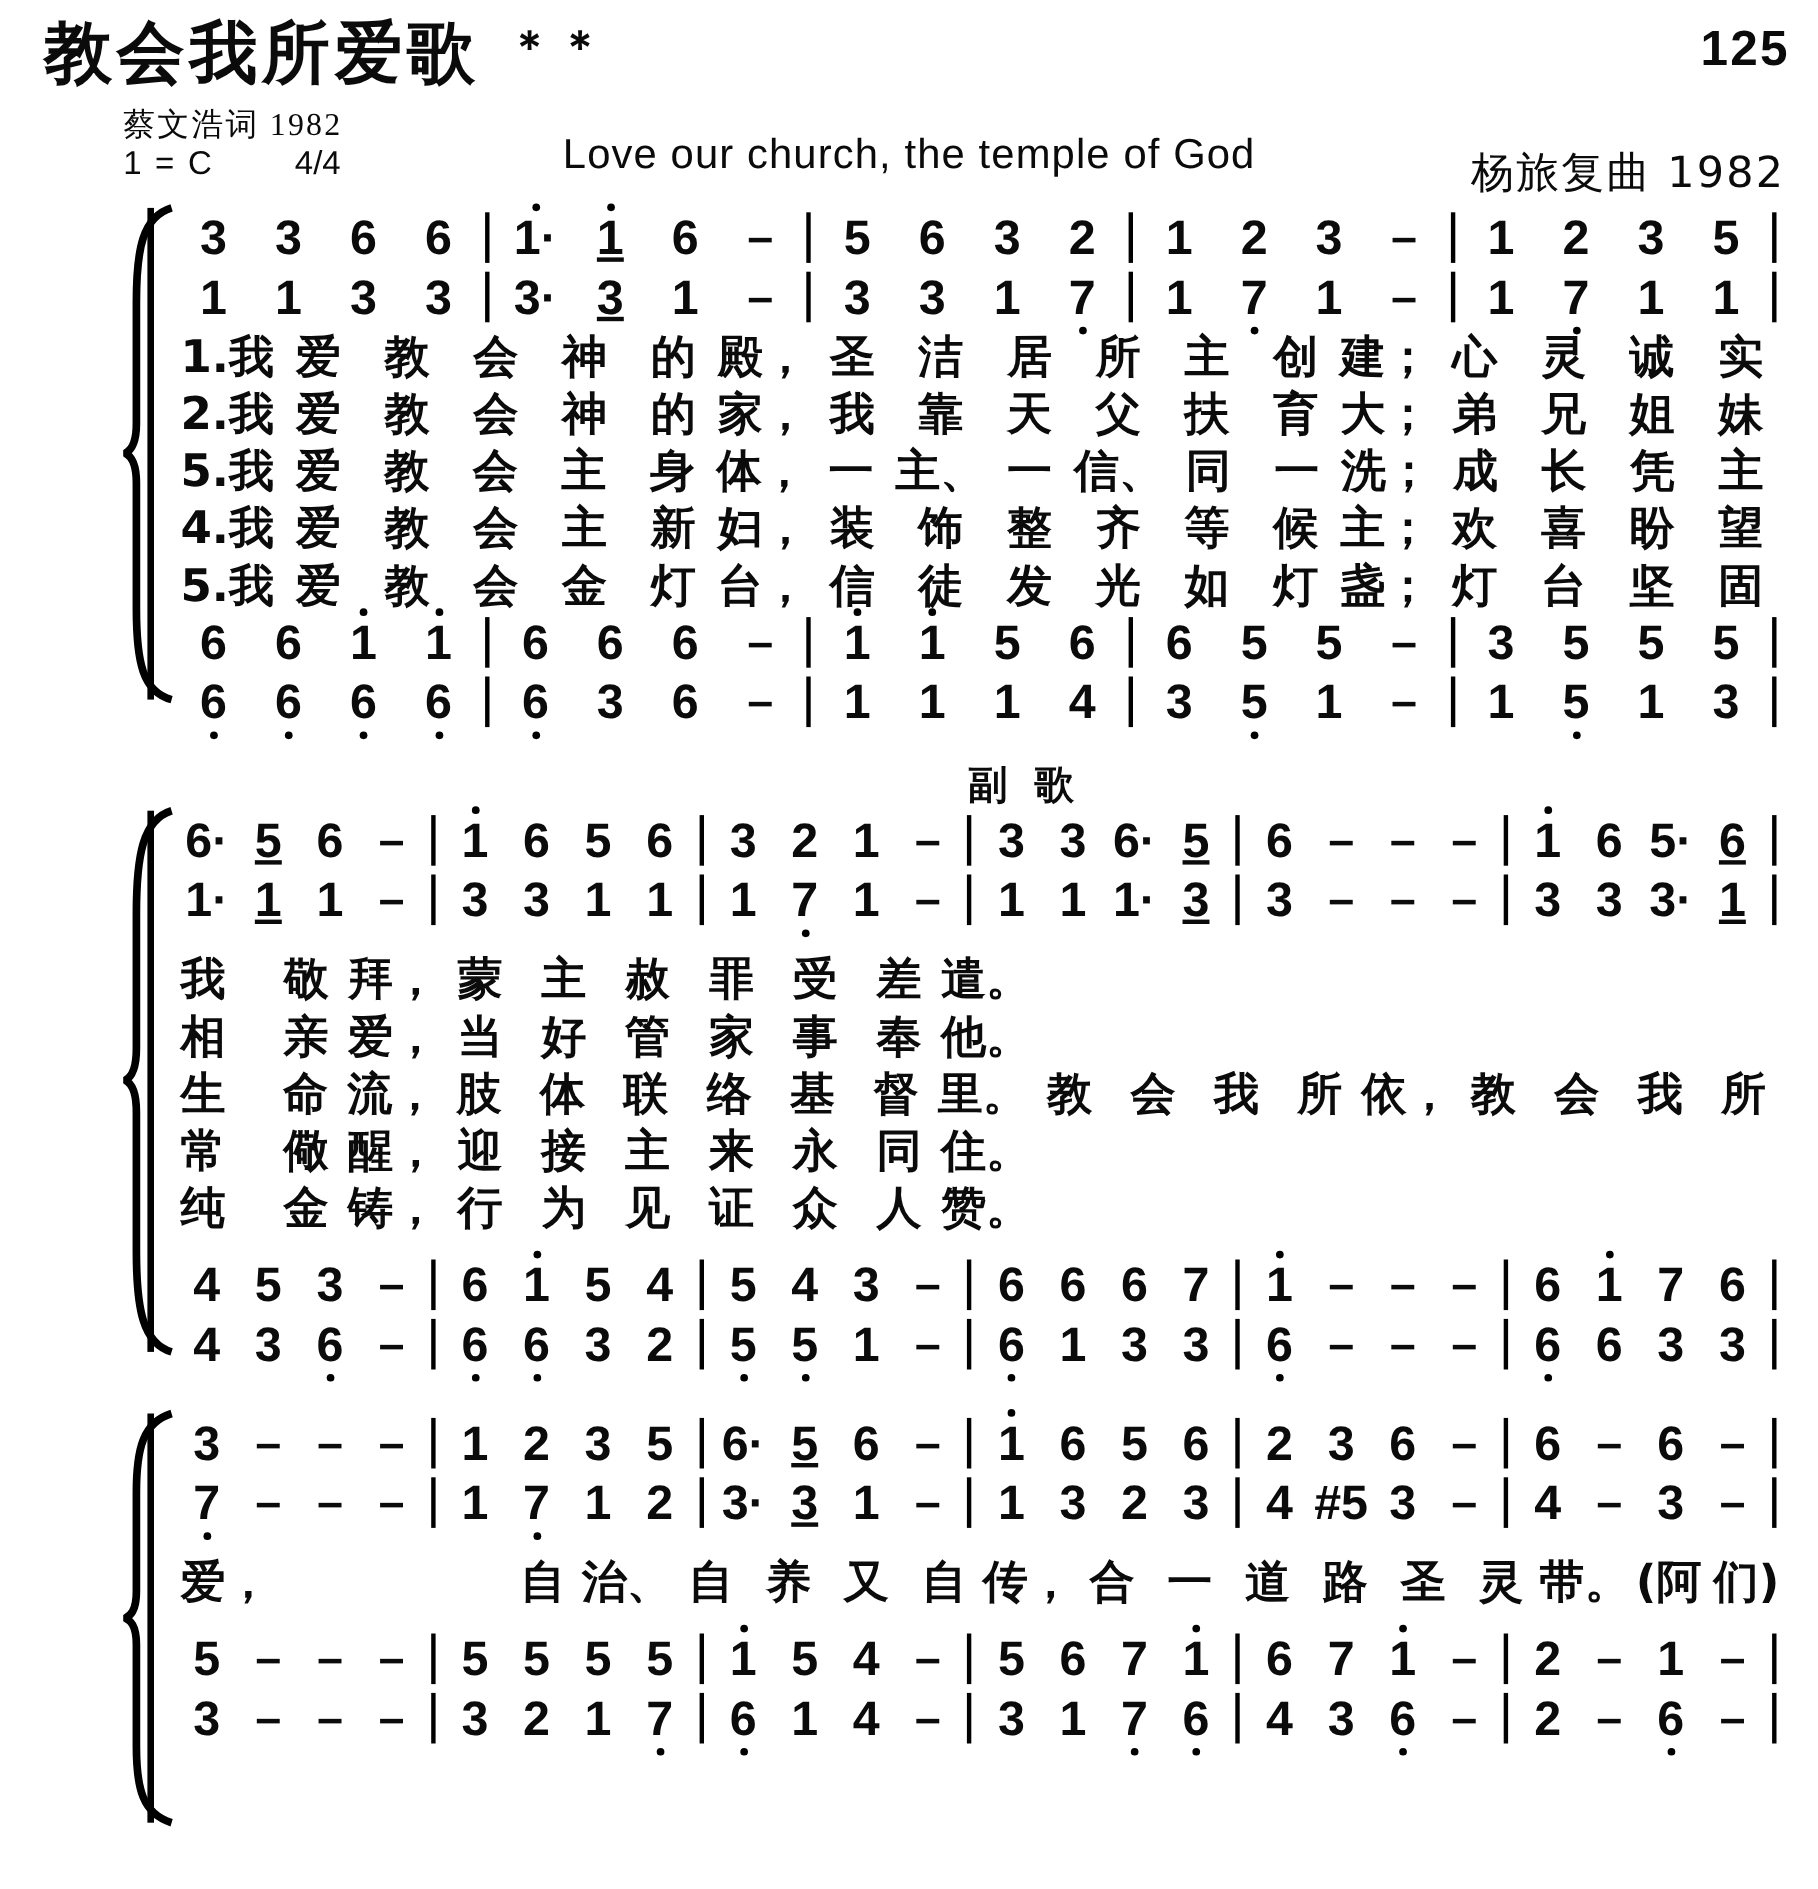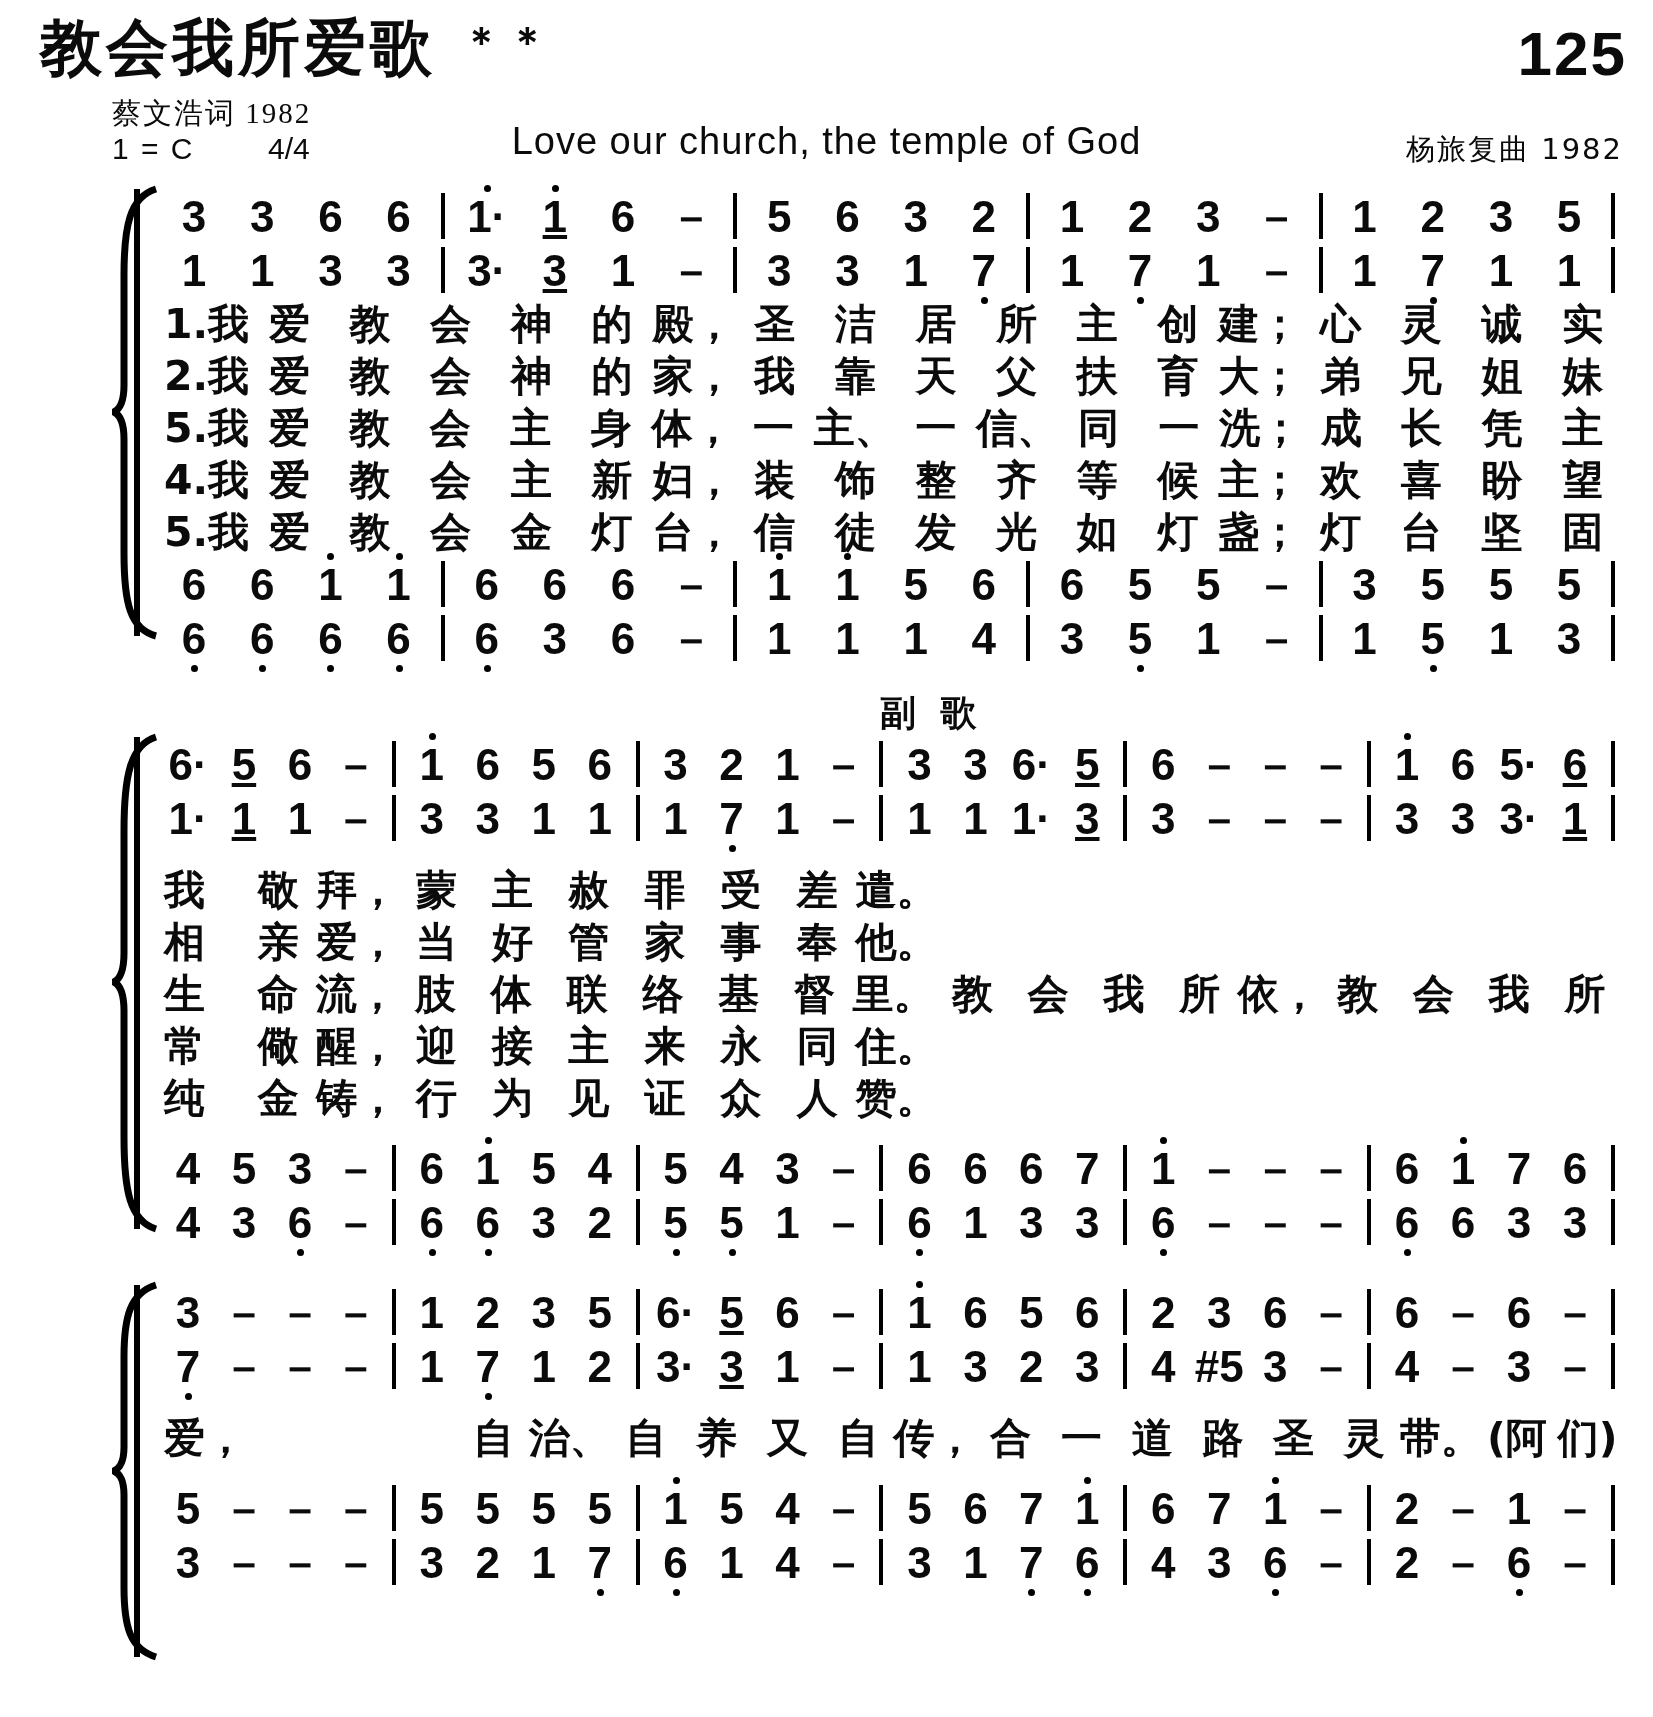--- a/index.html
+++ b/index.html
@@ -45,21 +45,21 @@
     text-align: center;
     font-family: "Liberation Sans", sans-serif;
     font-size: 38px;
     letter-spacing: 1px;
   }
   .hymn-number {
     position: absolute;
     right: 26px;
     top: 18px;
     font-family: "Liberation Sans", sans-serif;
-    font-size: 62px;
+    font-size: 45px;
     font-weight: bold;
     letter-spacing: 2px;
   }
   .lyricist {
     position: absolute;
     left: 112px;
     top: 94px;
     font-family: Liberation Serif, serif;
     font-size: 29px;
     letter-spacing: 2px;
@@ -78,21 +78,21 @@
     left: 268px;
     top: 132px;
     font-family: "Liberation Sans", sans-serif;
     font-size: 30px;
   }
   .composer {
     position: absolute;
     right: 30px;
     top: 130px;
     font-family: "DejaVu Sans", sans-serif;
-    font-size: 29px;
+    font-size: 39px;
     letter-spacing: 2px;
   }
 
   
   .system {
     position: relative;
     margin: 0 0 0 0;
   }
   .brace {
     position: absolute;

